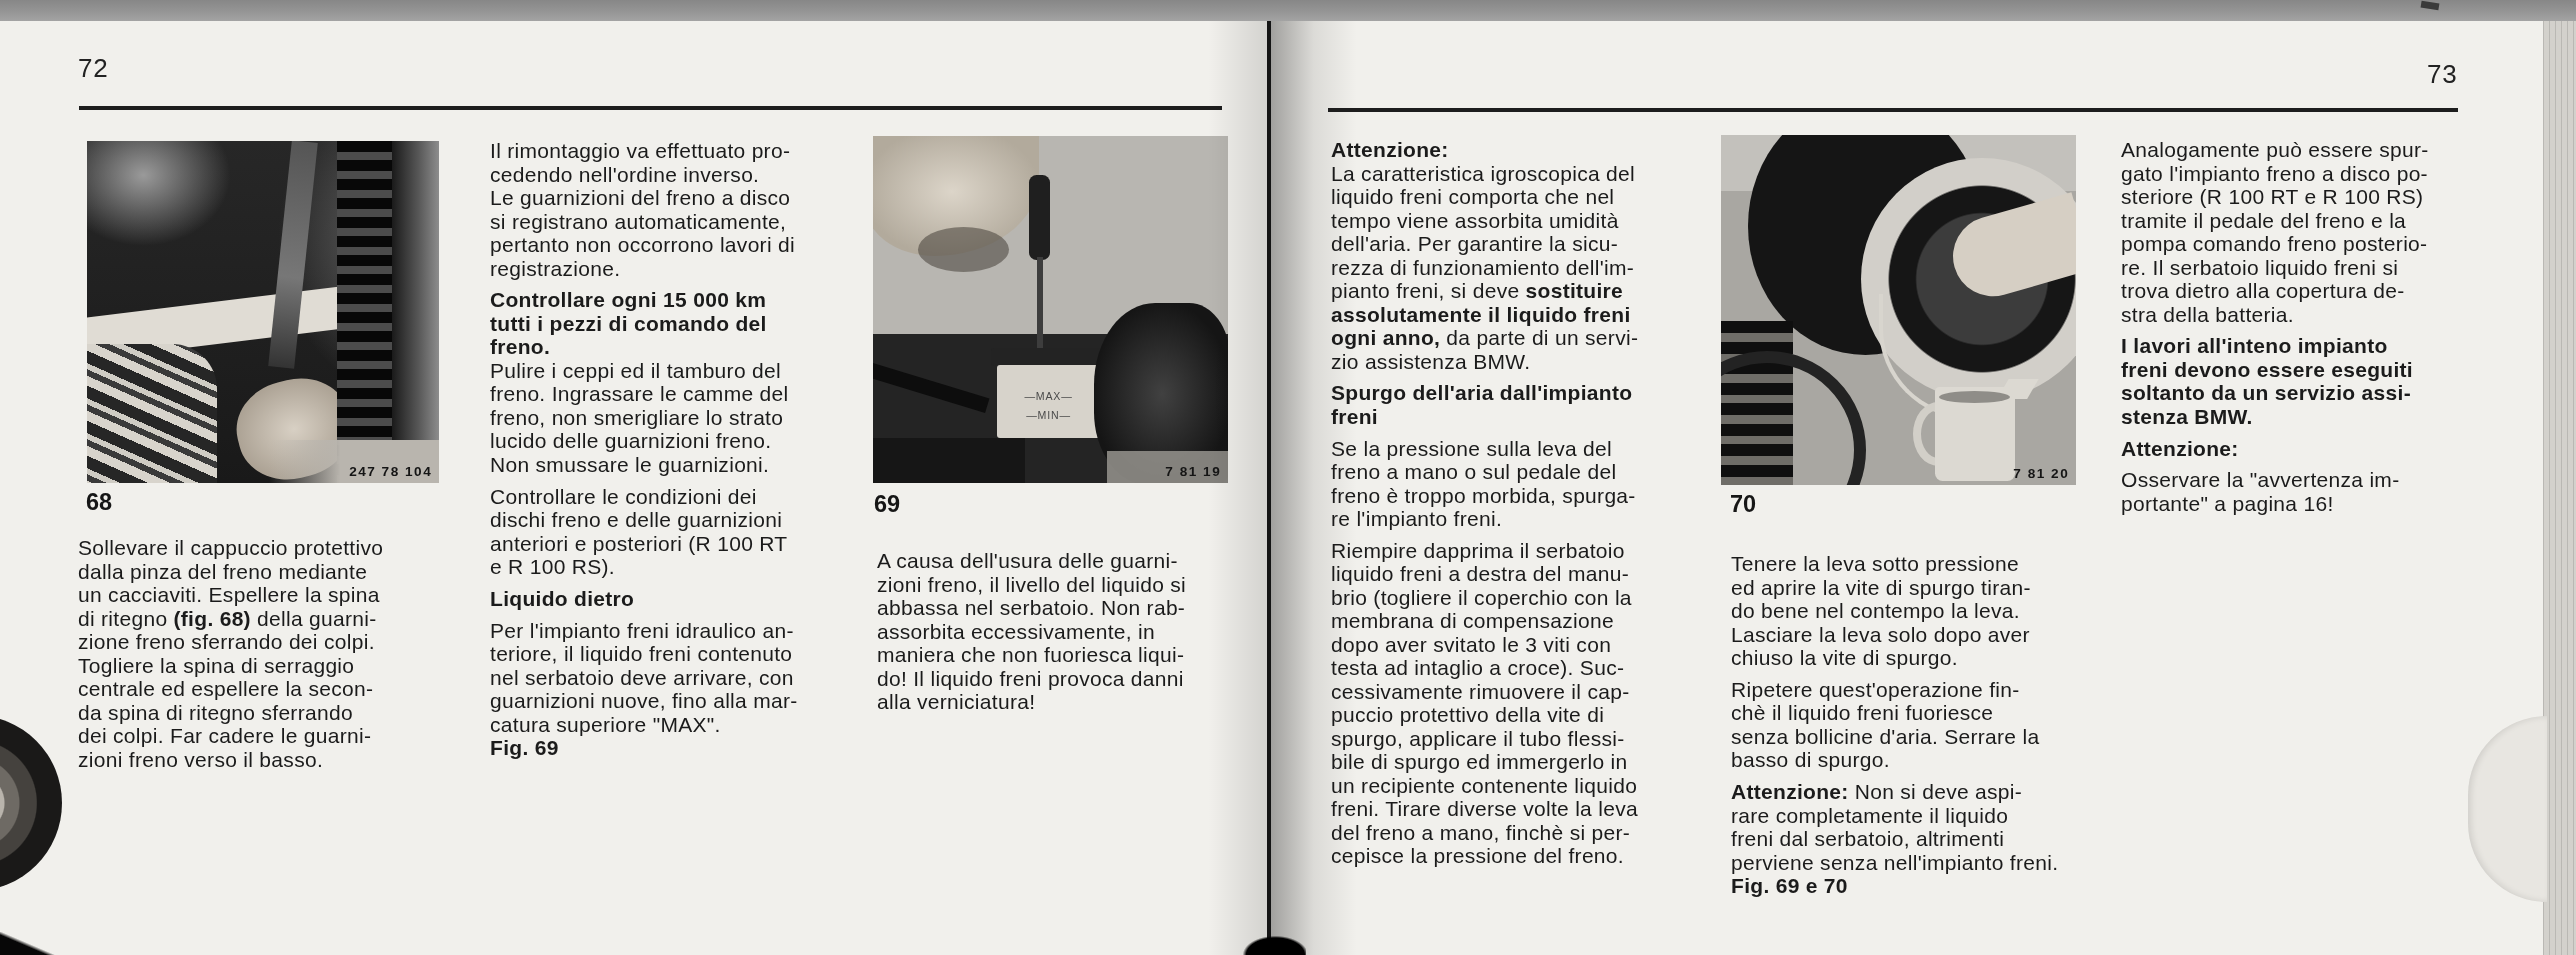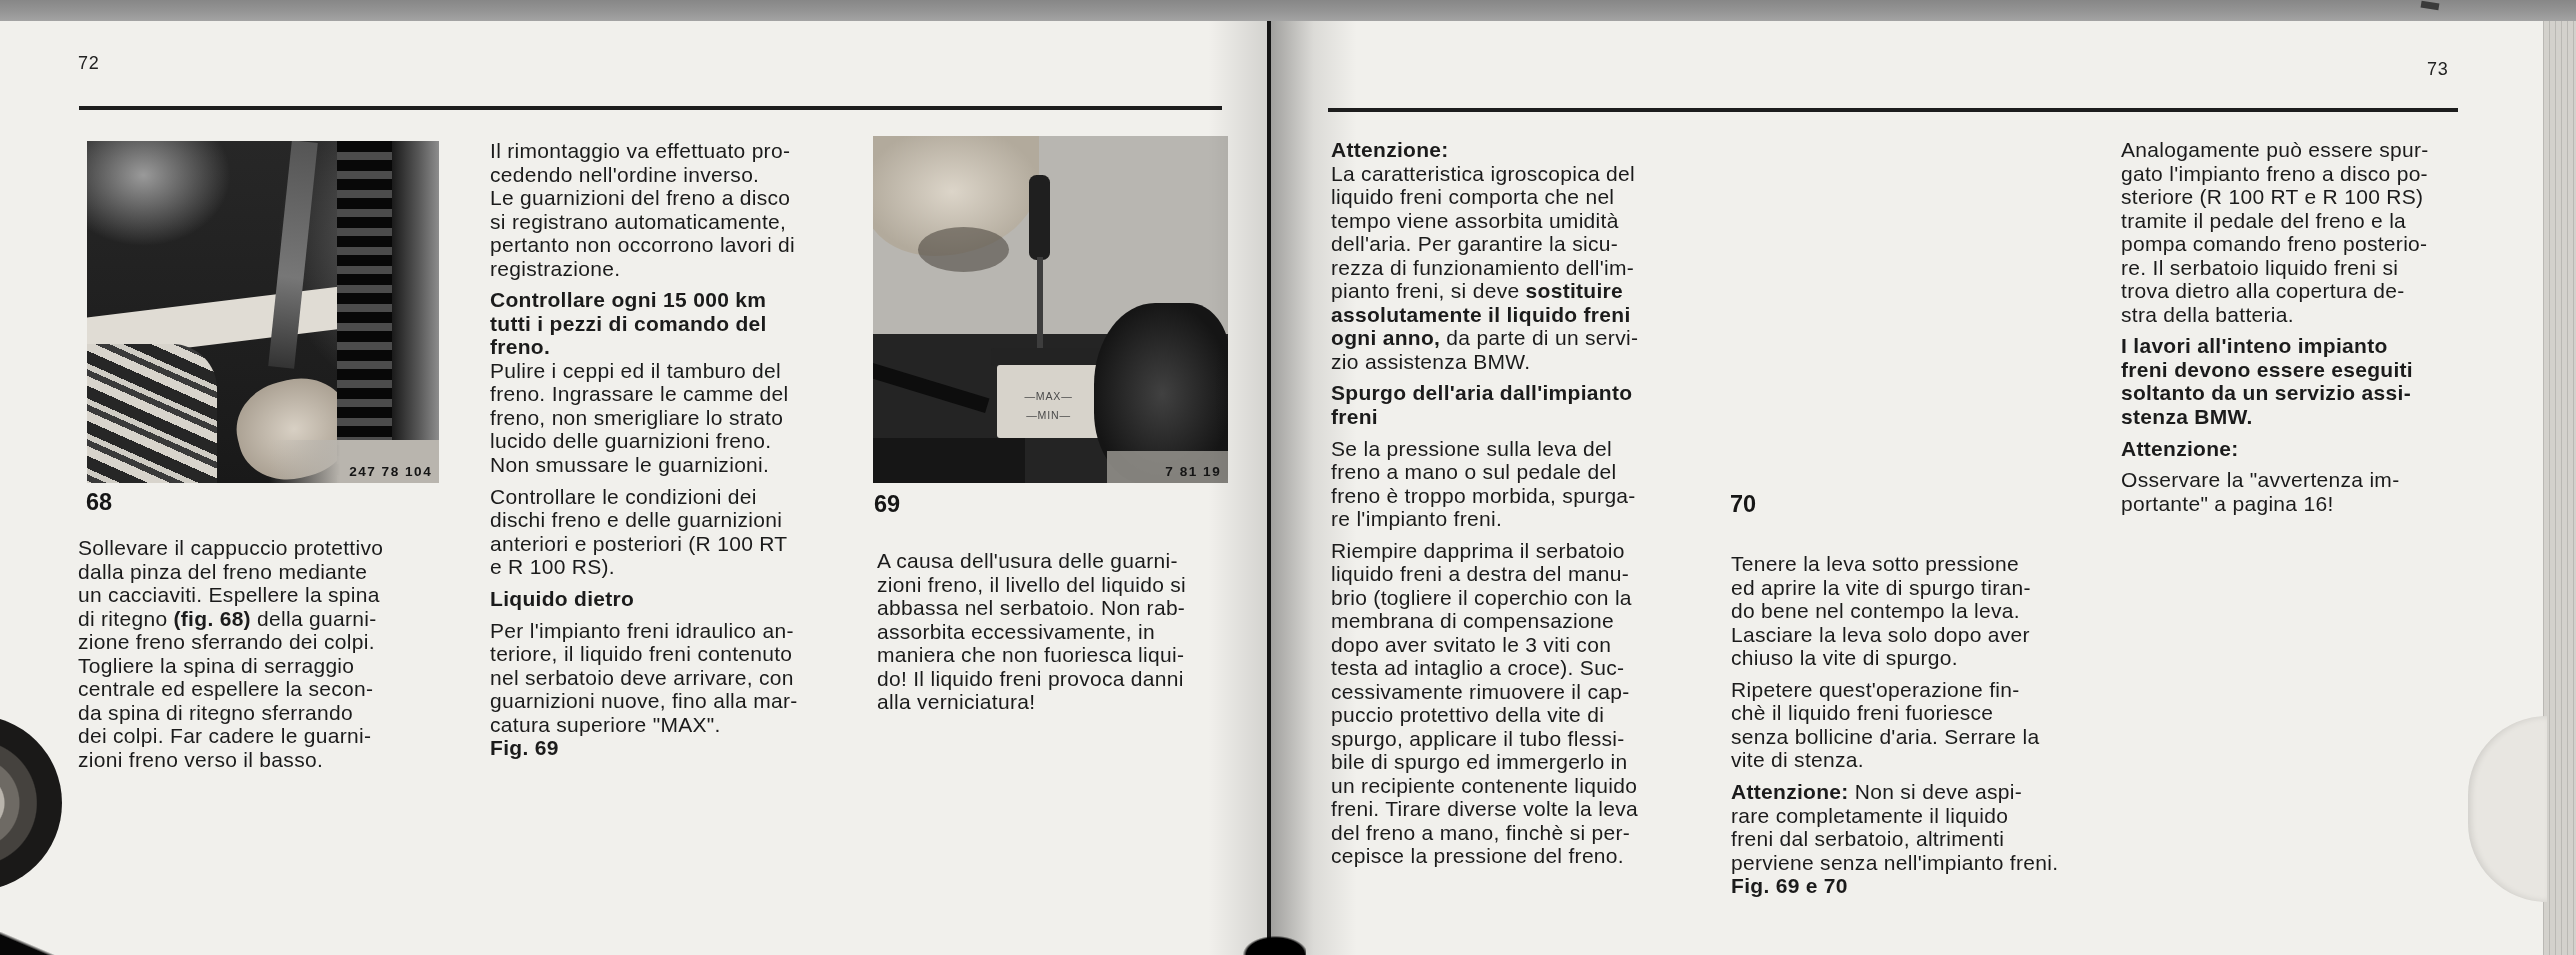--- a/index.html
+++ b/index.html
@@ -3,21 +3,21 @@
 <meta charset="utf-8">
 <style>
   html,body{margin:0;padding:0;background:#777;}
   .scan{position:relative;width:2576px;height:955px;background:#f1f0ec;overflow:hidden;
         font-family:"Liberation Sans","DejaVu Sans",sans-serif;color:#1b1b1b;}
   
   .top-band{position:absolute;left:0;top:0;width:2576px;height:21px;
             background:linear-gradient(to bottom,#878787,#959595 55%,#a3a3a3);}
   .top-tick{position:absolute;left:2421px;top:2.3px;width:18px;height:6.8px;background:#3a3a3a;transform:rotate(9deg);}
   
-  .pagenum{position:absolute;font-size:18px;letter-spacing:0.8px;color:#222;}
+  .pagenum{position:absolute;font-size:26px;letter-spacing:0.8px;color:#222;}
   #pn-left{left:78px;top:53px;}
   #pn-right{left:2427px;top:59px;}
   .headrule{position:absolute;height:3.8px;background:#1d1d1d;}
   #rule-left{left:79px;top:106px;width:1143px;}
   #rule-right{left:1328px;top:108px;width:1130px;}
   
   .col{position:absolute;font-size:21px;line-height:23.5px;letter-spacing:0.3px;}
   .tblock.gap{margin-top:8.3px;}
   .b{font-weight:bold;}
   .figcap{position:absolute;font-size:23.5px;font-weight:bold;color:#161616;}
@@ -252,35 +252,48 @@
         <div class="tline"><span>puccio protettivo della vite di</span></div>
         <div class="tline"><span>spurgo, applicare il tubo flessi-</span></div>
         <div class="tline"><span>bile di spurgo ed immergerlo in</span></div>
         <div class="tline"><span>un recipiente contenente liquido</span></div>
         <div class="tline"><span>freni. Tirare diverse volte la leva</span></div>
         <div class="tline"><span>del freno a mano, finchè si per-</span></div>
         <div class="tline"><span>cepisce la pressione del freno.</span></div>
       </div>
     </div>
 
+  <div class="photo" id="photo70">
+    <div class="shape p70-fender"></div>
+    <div class="shape p70-wheel"></div>
+    <div class="shape p70-arm"></div>
+    <div class="shape p70-fins"></div>
+    <div class="shape p70-arc"></div>
+    <div class="shape p70-hose"></div>
+    <div class="shape p70-jughandle"></div>
+    <div class="shape p70-jug"></div>
+    <div class="shape p70-jugspout"></div>
+    <div class="shape p70-fluid"></div>
+    <span class="photo-code">7 81 20</span>
+  </div>
   <div class="figcap" style="left:1730px;top:491px;">70</div>
 
   <div class="col" style="left:1731px;top:552px;width:383px;">
       <div class="tblock">
         <div class="tline"><span>Tenere la leva sotto pressione</span></div>
         <div class="tline"><span>ed aprire la vite di spurgo tiran-</span></div>
         <div class="tline"><span>do bene nel contempo la leva.</span></div>
         <div class="tline"><span>Lasciare la leva solo dopo aver</span></div>
         <div class="tline"><span>chiuso la vite di spurgo.</span></div>
       </div>
       <div class="tblock gap">
         <div class="tline"><span>Ripetere quest'operazione fin-</span></div>
         <div class="tline"><span>chè il liquido freni fuoriesce</span></div>
         <div class="tline"><span>senza bollicine d'aria. Serrare la</span></div>
-        <div class="tline"><span>vite di stenza.</span></div>
+        <div class="tline"><span>basso di spurgo.</span></div>
       </div>
       <div class="tblock gap">
         <div class="tline"><span class="b">Attenzione:</span><span> Non si deve aspi-</span></div>
         <div class="tline"><span>rare completamente il liquido</span></div>
         <div class="tline"><span>freni dal serbatoio, altrimenti</span></div>
         <div class="tline"><span>perviene senza nell'impianto freni.</span></div>
       </div>
       <div class="tblock">
         <div class="tline"><span class="b">Fig. 69 e 70</span></div>
       </div>

